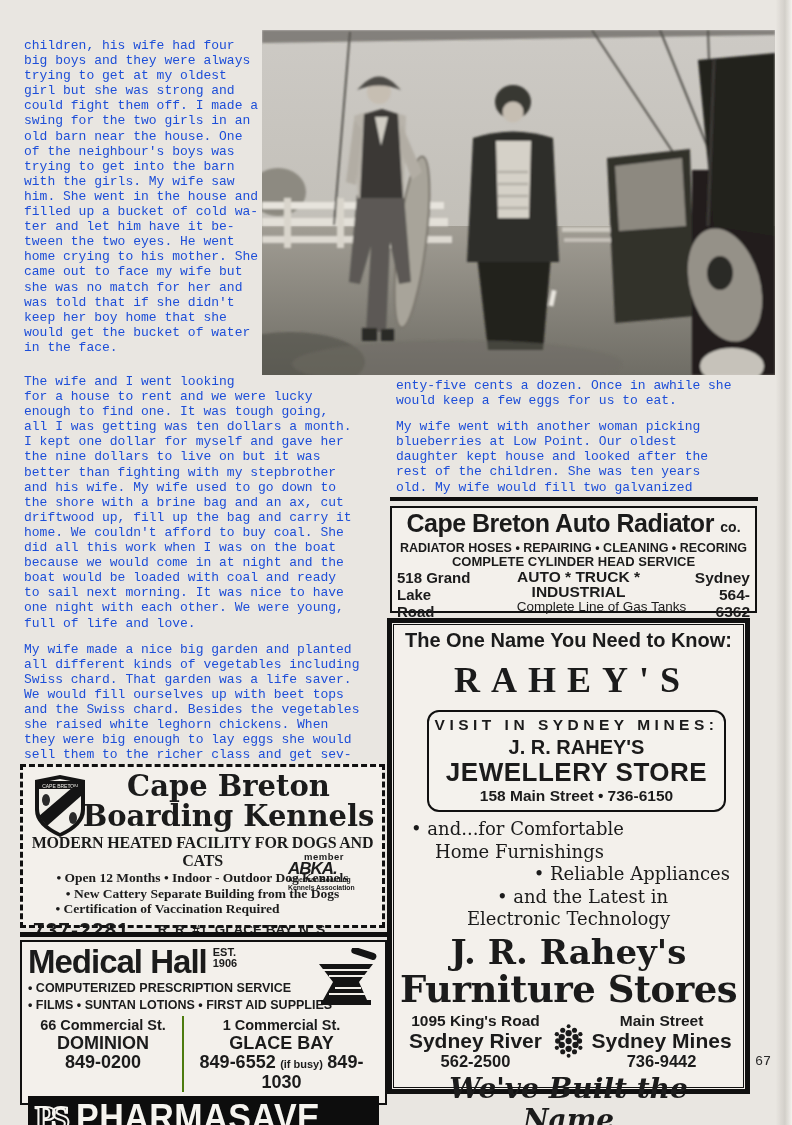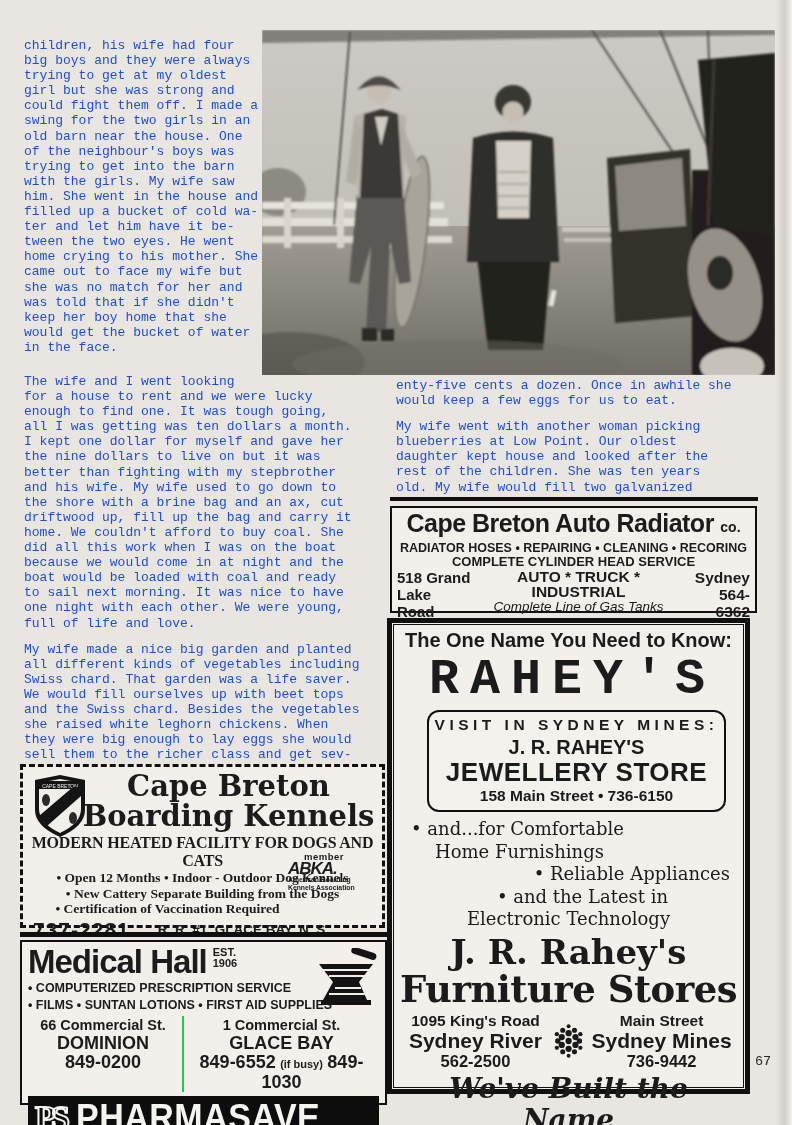--- a/index.html
+++ b/index.html
@@ -21,28 +21,28 @@
   
   .ad-radiator{left:390px;top:506px;width:367px;height:107px;border:2.5px solid #101010;
         display:flex;flex-direction:column;justify-content:space-between;padding:2px 5px 4px 5px;text-align:center;}
   .rad-title{font-size:25px;font-weight:bold;letter-spacing:-0.5px;line-height:27px;white-space:nowrap;}
   .rad-title .suffix{font-size:14px;font-weight:bold;letter-spacing:0;}
   .rad-line1{font-size:12.5px;font-weight:bold;line-height:14px;}
   .rad-line2{font-size:13px;font-weight:bold;line-height:14px;}
   .rad-row{display:flex;align-items:flex-start;justify-content:space-between;line-height:15px;}
   .rad-addr{font-size:15px;font-weight:bold;text-align:left;line-height:17px;}
   .rad-mid{font-size:15.5px;font-weight:bold;}
-  .rad-gas{font-size:13.5px;font-weight:normal;font-style:italic;}
+  .rad-gas{font-size:13.5px;font-weight:normal;text-align:right;}
   .rad-city{font-size:15.5px;font-weight:bold;text-align:right;line-height:17px;}
   .rad-banner{font-size:15.5px;font-weight:bold;font-style:italic;line-height:16px;}
   
   .ad-raheys{left:387px;top:618px;width:363px;height:476px;border:5px solid #101010;}
   .raheys-inner{position:absolute;inset:1px;border:1.5px solid #101010;padding:3px 5px;box-sizing:border-box;text-align:center;}
   .rah-tagline{font-size:20px;font-weight:bold;margin:1px 0 2px 0;}
-  .rah-name{font-family:Liberation Mono, monospace;font-weight:bold;font-size:50px;line-height:52px;
+  .rah-name{font-family:Liberation Serif, serif;font-weight:bold;font-size:36px;line-height:52px;
         letter-spacing:11px;margin-left:8px;}
   .rah-box{border:2px solid #101010;border-radius:12px;margin:4px 12px 6px 28px;padding:4px 2px 5px 2px;background:#f4f2ed;}
   .rah-visit{font-size:15.5px;font-weight:bold;letter-spacing:4.5px;}
   .rah-jr{font-size:20px;font-weight:bold;margin-top:2px;}
   .rah-store{font-size:26px;font-weight:bold;letter-spacing:0.5px;line-height:27px;}
   .rah-addr{font-size:15.5px;font-weight:bold;margin-top:1px;}
   .rah-bullets{font-family:"DejaVu Serif","Liberation Serif",serif;font-weight:normal;font-size:18px;line-height:22.5px;text-align:left;}
   .rah-b1a{padding-left:12px;}
   .rah-b1b{padding-left:36px;}
   .rah-b2{text-align:right;padding-right:8px;}
@@ -75,21 +75,21 @@
   .ken-pill{display:inline-block;background:#0f0f0f;color:#f5f3ee;border-radius:13px;
         font-family:"Liberation Serif",serif;font-weight:bold;font-size:14px;padding:3px 14px;margin-top:4px;}
   
   .ad-medical{left:20px;top:940px;width:367px;height:165px;border:2.5px solid #101010;padding:2px 6px;}
   .med-titlerow{display:flex;align-items:flex-start;}
   .med-title{font-size:33px;font-weight:bold;letter-spacing:-1px;line-height:36px;}
   .med-est{font-size:11px;font-weight:bold;line-height:11px;margin:3px 0 0 6px;}
   .med-mortar{position:absolute;right:8px;top:6px;}
   .med-bullet{font-size:12.5px;font-weight:bold;line-height:17px;}
   .med-locs{display:flex;margin-top:2px;}
-  .med-loc1{width:150px;text-align:center;line-height:18px;border-right:2px solid #22c55e;padding-right:4px;}
+  .med-loc1{width:150px;text-align:center;line-height:18px;border-right:2px solid #4d7c0f;padding-right:4px;}
   .med-loc2{flex:1;text-align:center;line-height:18px;}
   .med-loc-addr{font-size:14.5px;font-weight:bold;}
   .med-loc-city{font-size:18px;font-weight:bold;line-height:19px;}
   .med-loc-phone{font-size:18px;font-weight:bold;}
   .med-busy{font-size:11px;font-weight:bold;}
   .med-bar{display:flex;align-items:center;background:#0d0d0d;height:42px;margin-top:4px;padding-left:6px;}
   .med-brand{color:#f6f4ef;font-size:34px;font-weight:bold;letter-spacing:0.5px;transform:scaleY(1.08);transform-origin:left center;white-space:nowrap;}
   .pagenum{position:absolute;left:755px;top:1054px;font-size:13.5px;color:#2a2a2a;font-family:Liberation Mono, monospace;}
 </style>
 </head>

